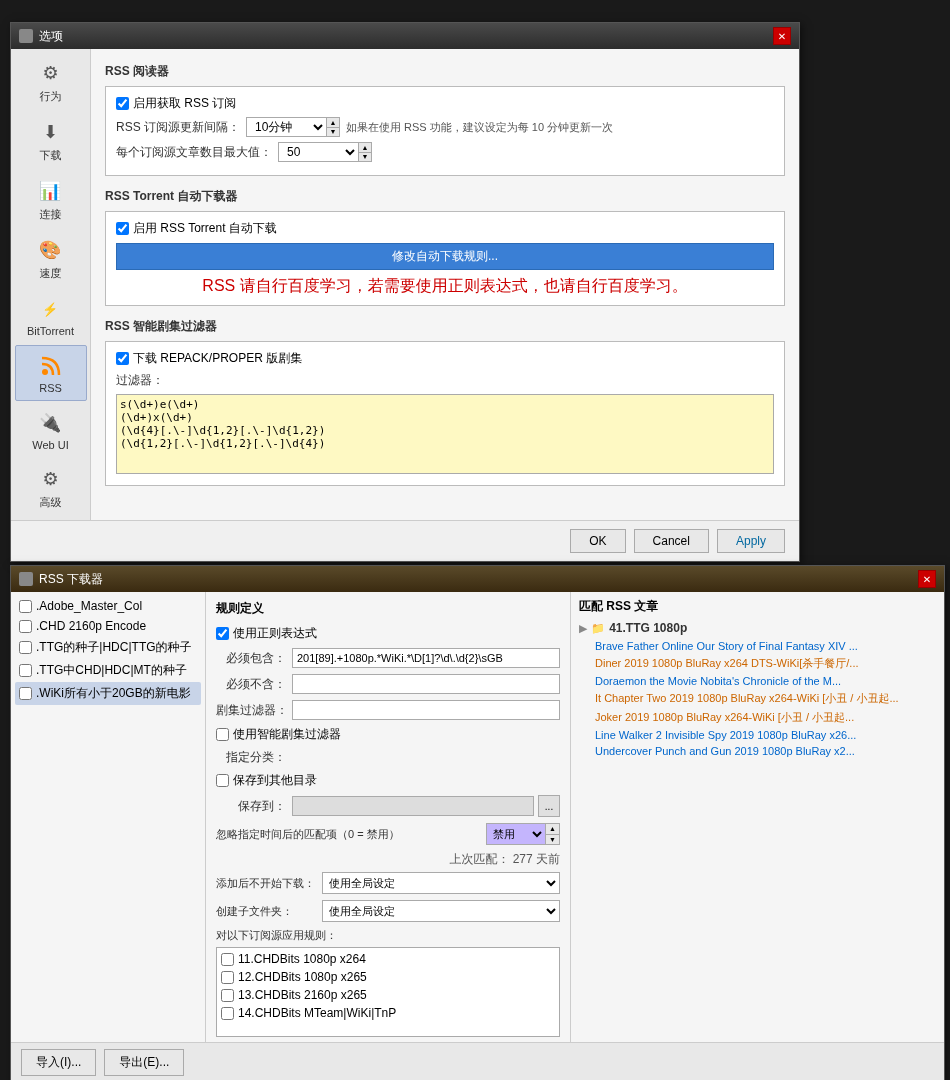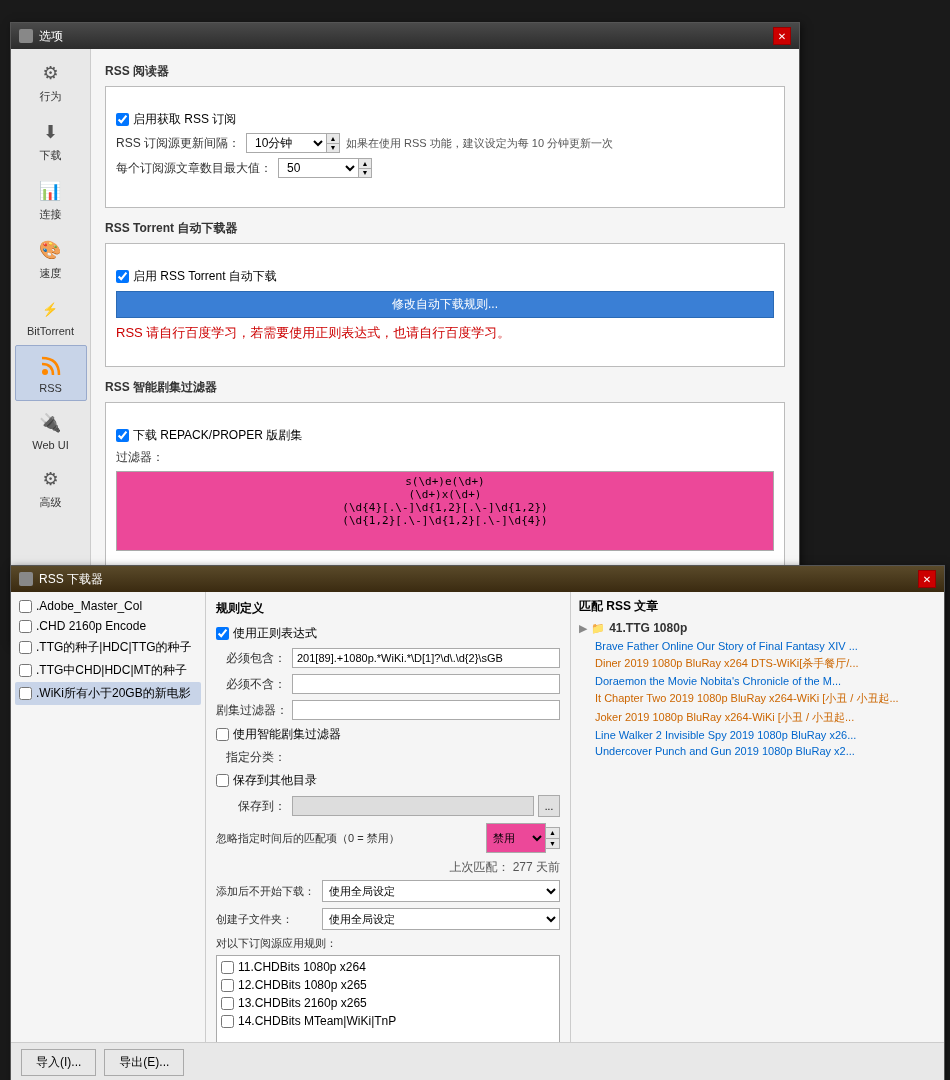--- a/index.html
+++ b/index.html
@@ -78,21 +78,21 @@
     .section-title {
       font-size: 12px;
       font-weight: bold;
       color: #333;
       margin-bottom: 6px;
       margin-top: 4px;
     }
     .section-box {
       border: 1px solid #bbb;
       background: #fff;
-      padding: 24px 10px;
+      padding: 8px 10px;
       margin-bottom: 12px;
     }
     .form-row {
       display: flex;
       align-items: center;
       margin-bottom: 5px;
       gap: 6px;
     }
     .form-label { color: #333; white-space: nowrap; }
     .checkbox-label { display: flex; align-items: center; gap: 4px; cursor: pointer; }
@@ -101,31 +101,30 @@
       display: block;
       background: #3a7fd5;
       color: #fff;
       border: 1px solid #2a6ab5;
       padding: 4px 8px;
       text-align: center;
       cursor: pointer;
       width: 100%;
       margin: 6px 0;
     }
-    .rss-info-text { color: #cc0000; font-size: 13px; }
+    .rss-info-text { color: #cc0000; font-size: 16px; text-align: center; }
     .filter-textarea {
       width: 100%;
       height: 80px;
       border: 1px solid #aaa;
-      background: #ec4899;
+      background: #fef9c3;
       font-size: 11px;
       padding: 3px;
       resize: none;
       font-family: Consolas, monospace;
-      text-align: center;
     }
 
     
     .dialog-footer {
       padding: 8px 14px;
       display: flex;
       justify-content: flex-end;
       gap: 8px;
       background: #f0f0f0;
       border-top: 1px solid #ccc;
@@ -318,23 +317,23 @@
       border: none;
       line-height: 1;
     }
     .select-spinner .spn span:first-child { border-bottom: 1px solid #aaa; }
 
     .ignored-select {
       display: flex; align-items: center;
     }
     .ignored-select select {
       border: 1px solid #aaa;
-      background: #ec4899;
+      background: #c4b5fd;
       padding: 0 2px;
-      height: 30px;
+      height: 22px;
       font-size: 11px;
       width: 60px;
     }
     .ignored-select .spn2 {
       display: flex; flex-direction: column;
       border: 1px solid #aaa;
       border-left: none;
       background: #e8e8e8;
       width: 14px; height: 22px;
     }

